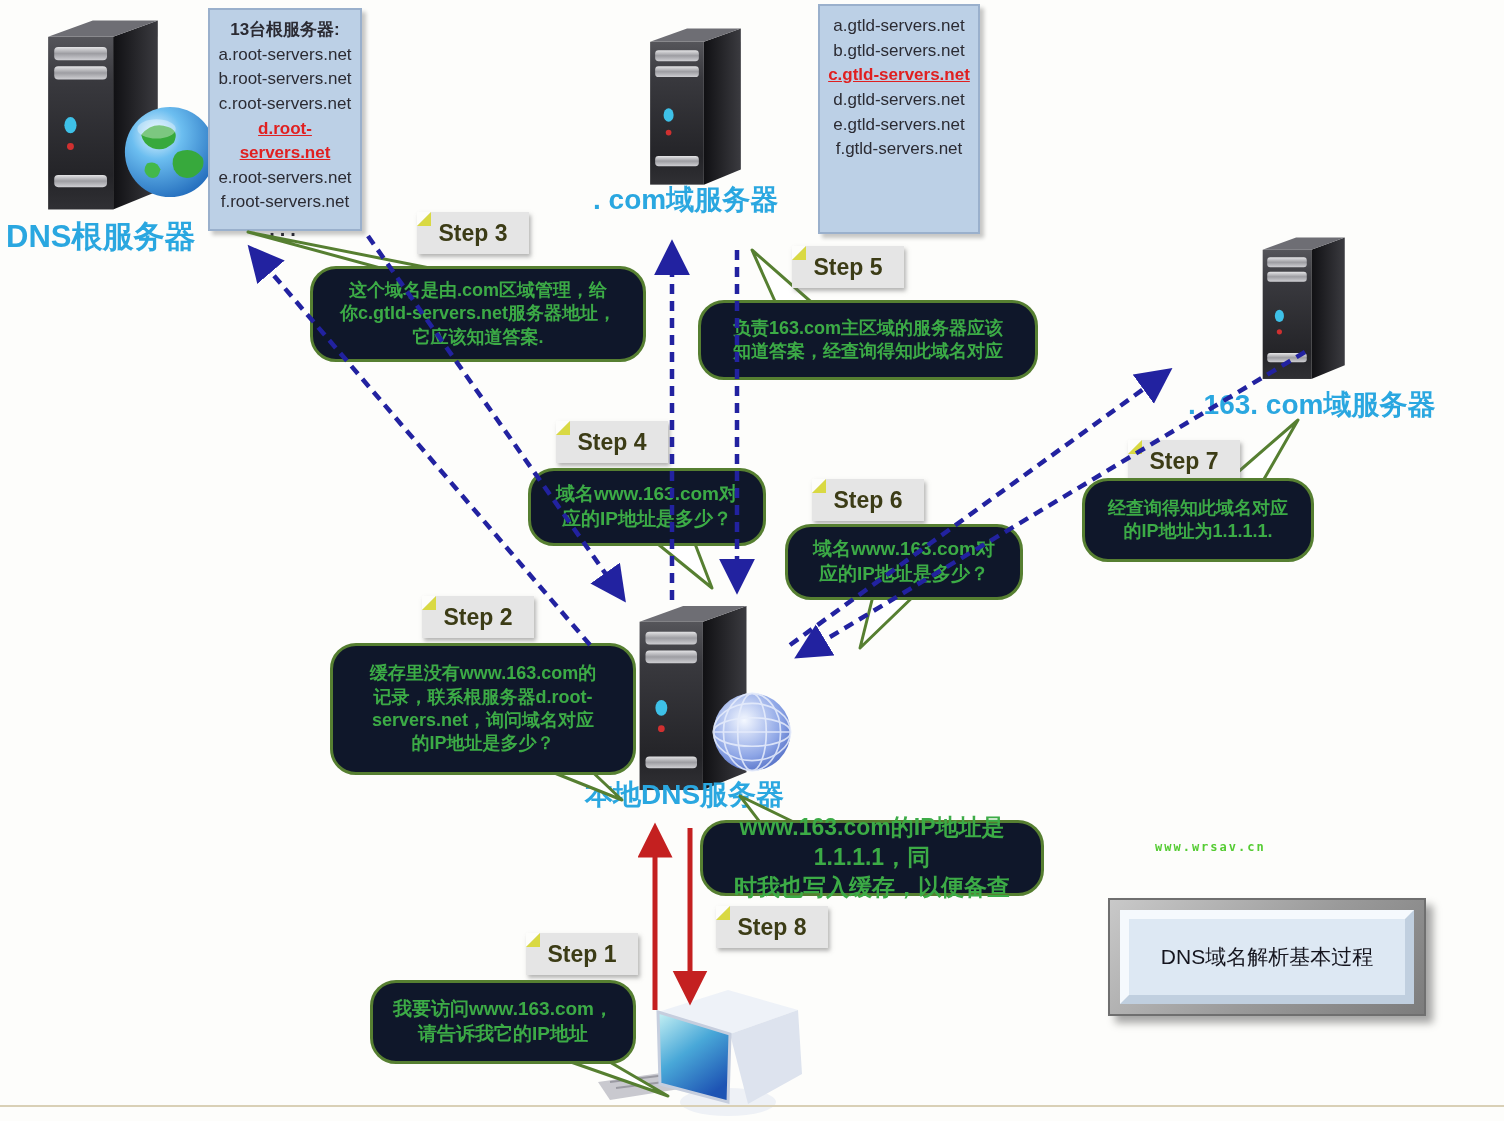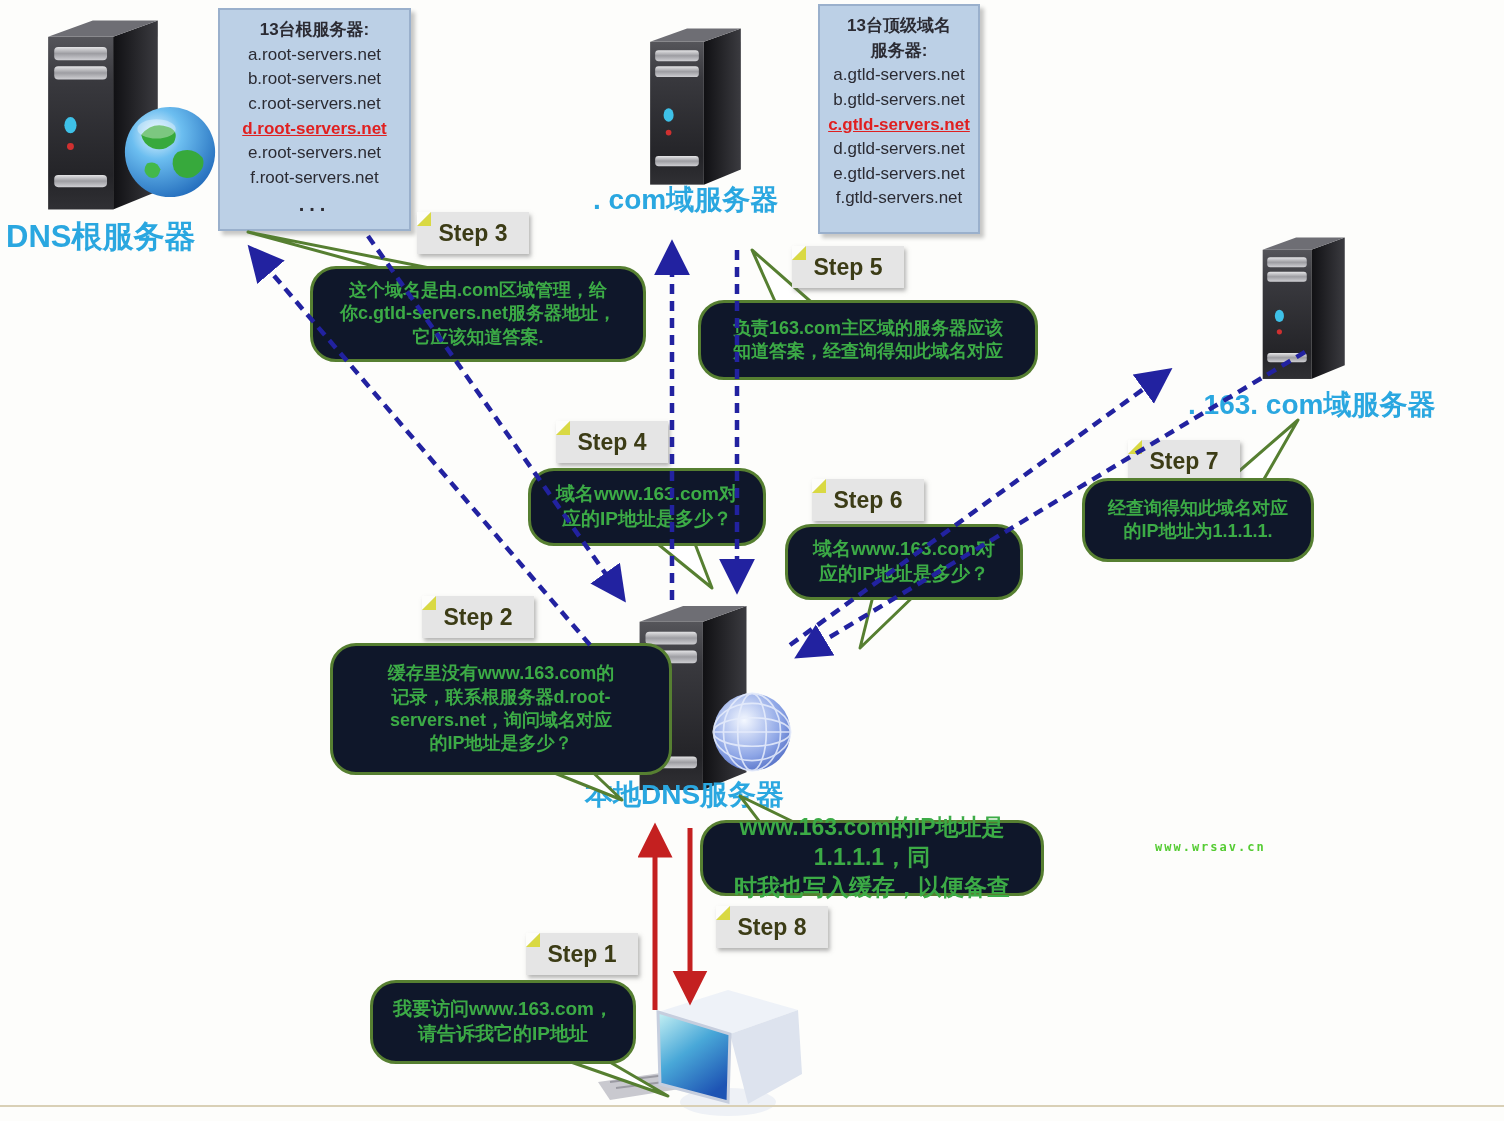--- a/index.html
+++ b/index.html
@@ -149,34 +149,32 @@
 
   <svg class="icon-layer" style="left:596px;top:982px" width="240" height="140">
       <use href="#sym-client"></use>
     </svg>
 
   <div class="srv-label" style="left:593px;top:181px;font-size:28px">. com域服务器</div>
   <div class="srv-label" style="left:6px;top:216px;font-size:31px">DNS根服务器</div>
   <div class="srv-label" style="left:1188px;top:386px;font-size:28px">. 163. com域服务器</div>
   <div class="srv-label" style="left:585px;top:776px;font-size:28px">本地DNS服务器</div>
 
-  <div class="infobox" style="left:218px;top:8px;width:193px;height:223px">
+  <div class="infobox" style="left:208px;top:8px;width:154px;height:223px">
     <div class="ib-title">13台根服务器:</div>
     <div>a.root-servers.net</div>
     <div>b.root-servers.net</div>
     <div>c.root-servers.net</div>
     <div class="hl">d.root-servers.net</div>
     <div>e.root-servers.net</div>
     <div>f.root-servers.net</div>
     <div class="dots">...</div>
   </div>
 
   <div class="infobox" style="left:818px;top:4px;width:162px;height:230px">
-    <div class="ib-title">13台顶级域名
-服务器:</div>
     <div>a.gtld-servers.net</div>
     <div>b.gtld-servers.net</div>
     <div class="hl">c.gtld-servers.net</div>
     <div>d.gtld-servers.net</div>
     <div>e.gtld-servers.net</div>
     <div>f.gtld-servers.net</div>
   </div>
 
   <svg id="tails-svg" width="1504" height="1121" viewBox="0 0 1504 1121">
     <g fill="#ffffff" stroke="#567f31" stroke-width="3" stroke-linejoin="round">
@@ -220,21 +218,21 @@
 你c.gtld-servers.net服务器地址，
 它应该知道答案.</div>
   <div class="bubble" style="left:698px;top:300px;width:340px;height:80px;font-size:18px">负责163.com主区域的服务器应该
 知道答案，经查询得知此域名对应</div>
   <div class="bubble" style="left:528px;top:468px;width:238px;height:78px">域名www.163.com对
 应的IP地址是多少？</div>
   <div class="bubble" style="left:785px;top:524px;width:238px;height:76px">域名www.163.com对
 应的IP地址是多少？</div>
   <div class="bubble" style="left:1082px;top:478px;width:232px;height:84px;font-size:18px">经查询得知此域名对应
 的IP地址为1.1.1.1.</div>
-  <div class="bubble" style="left:330px;top:643px;width:342px;height:132px;font-size:18px">缓存里没有www.163.com的
+  <div class="bubble" style="left:330px;top:643px;width:306px;height:132px;font-size:18px">缓存里没有www.163.com的
 记录，联系根服务器d.root-
 servers.net，询问域名对应
 的IP地址是多少？</div>
   <div class="bubble" style="left:700px;top:820px;width:344px;height:76px;font-size:23px">www.163.com的IP地址是1.1.1.1，同
 时我也写入缓存，以便备查</div>
   <div class="bubble" style="left:370px;top:980px;width:266px;height:84px">我要访问www.163.com，
 请告诉我它的IP地址</div>
 
   <svg id="arrows-svg" width="1504" height="1121" viewBox="0 0 1504 1121">
     <defs>
@@ -254,16 +252,19 @@
       <path d="M1305,352 L800,655" marker-end="url(#mnavy)"></path>
     </g>
     <g fill="none" stroke="#c42020" stroke-width="5">
       <path d="M655,1010 L655,830" marker-end="url(#mred)"></path>
       <path d="M690,828 L690,998" marker-end="url(#mred)"></path>
     </g>
   </svg>
 
   <div class="watermark">www.wrsav.cn</div>
 
+  <div class="panel-outer">
+    <div class="panel-inner">DNS域名解析基本过程</div>
+  </div>
 
   <div class="bottom-line"></div>
 
 </div>
 
 </body></html>

